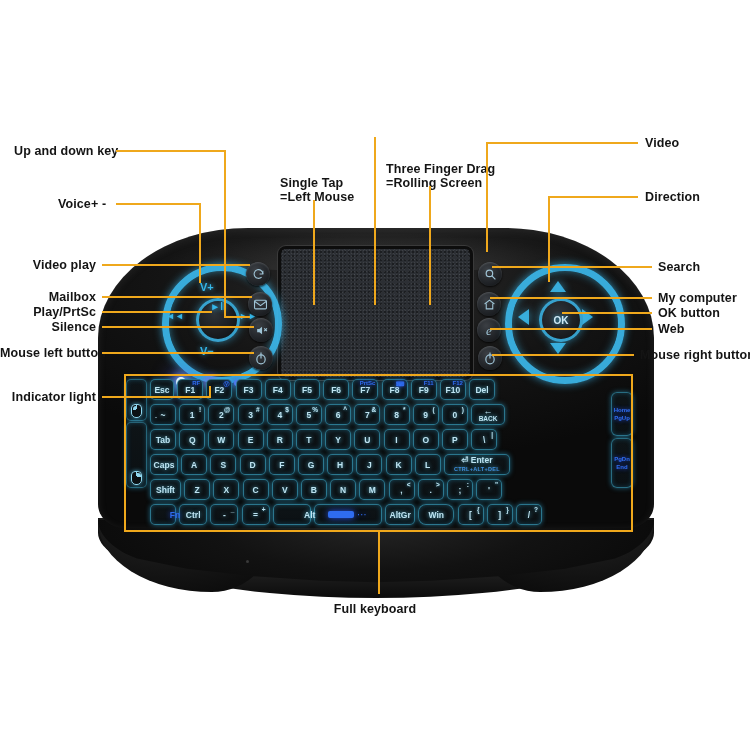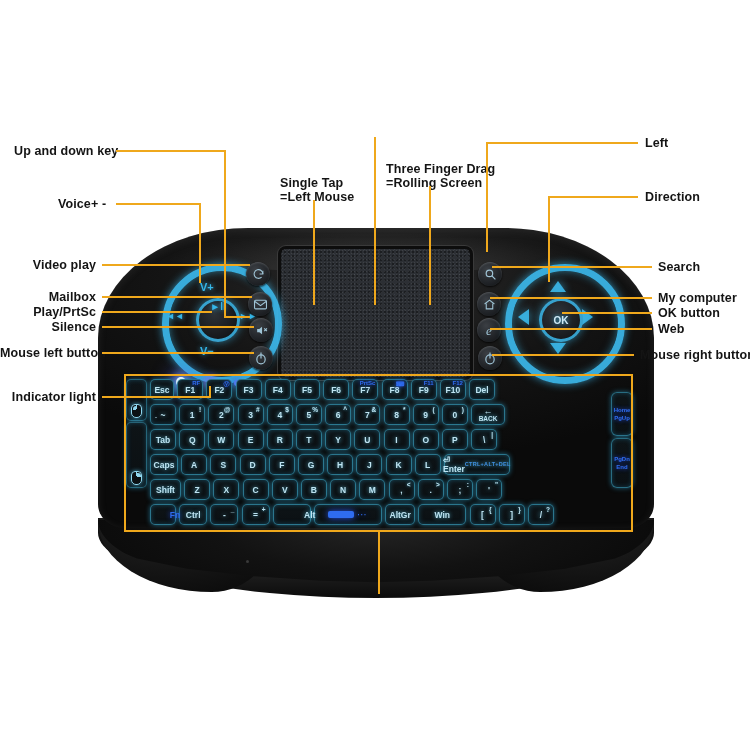--- a/index.html
+++ b/index.html
@@ -180,21 +180,21 @@
   }
   .key .sub{
     position:absolute;left:4px;bottom:1px;font-size:6.5px;color:#bfe4f2;z-index:2;
     text-shadow:0 0 3px rgba(90,210,245,.9);
   }
   .key .fn{
     position:absolute;right:2px;top:0px;font-size:6px;color:#2f6cf0;z-index:2;
     text-shadow:0 0 4px rgba(40,90,255,.95);font-weight:700;
   }
   .key.blue-txt{color:#2f6cf0;text-shadow:0 0 5px rgba(40,90,255,.95);padding-left:24px;}
-  .key.enter{flex-direction:row;justify-content:center;line-height:9px;}
+  .key.enter{flex-direction:column;justify-content:center;line-height:9px;}
   .key.enter .e1{font-size:8.5px;}
   .key.enter .e2{font-size:5.5px;color:#3f8fe0;letter-spacing:.3px;}
   .key.back{flex-direction:column;justify-content:center;line-height:8px;}
   .key.back .b1{font-size:9px;}
   .key.back .b2{font-size:6.5px;}
   .key.space .bar{
     width:26px;height:7px;background:#2f6cf0;border-radius:2px;
     box-shadow:0 0 6px rgba(40,90,255,.95);
   }
   .key.space .dots{margin-left:3px;color:#2f6cf0;font-size:7px;letter-spacing:1px;text-shadow:0 0 5px rgba(40,90,255,.9);}
@@ -570,21 +570,21 @@
           <div class="key" style="width: 28px; padding-left: 36px;">
             <span class="main">Alt</span>
           </div>
           <div class="key space" style="width: 68px;">
             <span class="bar"></span>
             <span class="dots">···</span>
           </div>
           <div class="key" style="width: 30px;">
             <span class="main">AltGr</span>
           </div>
-          <div class="key" style="width: 48px;">
+          <div class="key" style="width: 36px; border-radius: 8px;">
             <span class="main">Win</span>
           </div>
           <div class="key" style="width: 26px;">
             <span class="main">[</span>
             <span class="sup">{</span>
           </div>
           <div class="key" style="width: 26px;">
             <span class="main">]</span>
             <span class="sup">}</span>
           </div>
@@ -605,28 +605,29 @@
   <div class="lbl r" style="left:0px;top:305px;width:96px;">Play/PrtSc</div>
   <div class="lbl r" style="left:0px;top:320px;width:96px;">Silence</div>
   <div class="lbl r" style="left:0px;top:346px;width:96px;">Mouse left button</div>
   <div class="lbl r" style="left:0px;top:390px;width:96px;">Indicator light</div>
 
   <div class="lbl l" style="left:280px;top:176px;">Single Tap
 =Left Mouse</div>
   <div class="lbl l" style="left:386px;top:162px;">Three Finger Drag
 =Rolling Screen</div>
 
-  <div class="lbl l" style="left:645px;top:136px;">Left</div>
+  <div class="lbl l" style="left:645px;top:136px;">Video</div>
   <div class="lbl l" style="left:645px;top:190px;">Direction</div>
   <div class="lbl l" style="left:658px;top:260px;">Search</div>
   <div class="lbl l" style="left:658px;top:291px;">My computer</div>
   <div class="lbl l" style="left:658px;top:306px;">OK button</div>
   <div class="lbl l" style="left:658px;top:322px;">Web</div>
   <div class="lbl l" style="left:640px;top:348px;">Mouse right button</div>
 
+  <div class="lbl c" style="left:250px;top:602px;width:250px;">Full keyboard</div>
 
   <div class="ln h" style="left:116px;top:150px;width:110px;"></div>
   <div class="ln v" style="left:224px;top:150px;height:167px;"></div>
   <div class="ln h" style="left:224px;top:316px;width:26px;"></div>
 
   <div class="ln h" style="left:116px;top:203px;width:85px;"></div>
   <div class="ln v" style="left:199px;top:203px;height:80px;"></div>
 
   <div class="ln h" style="left:102px;top:264px;width:148px;"></div>
 

